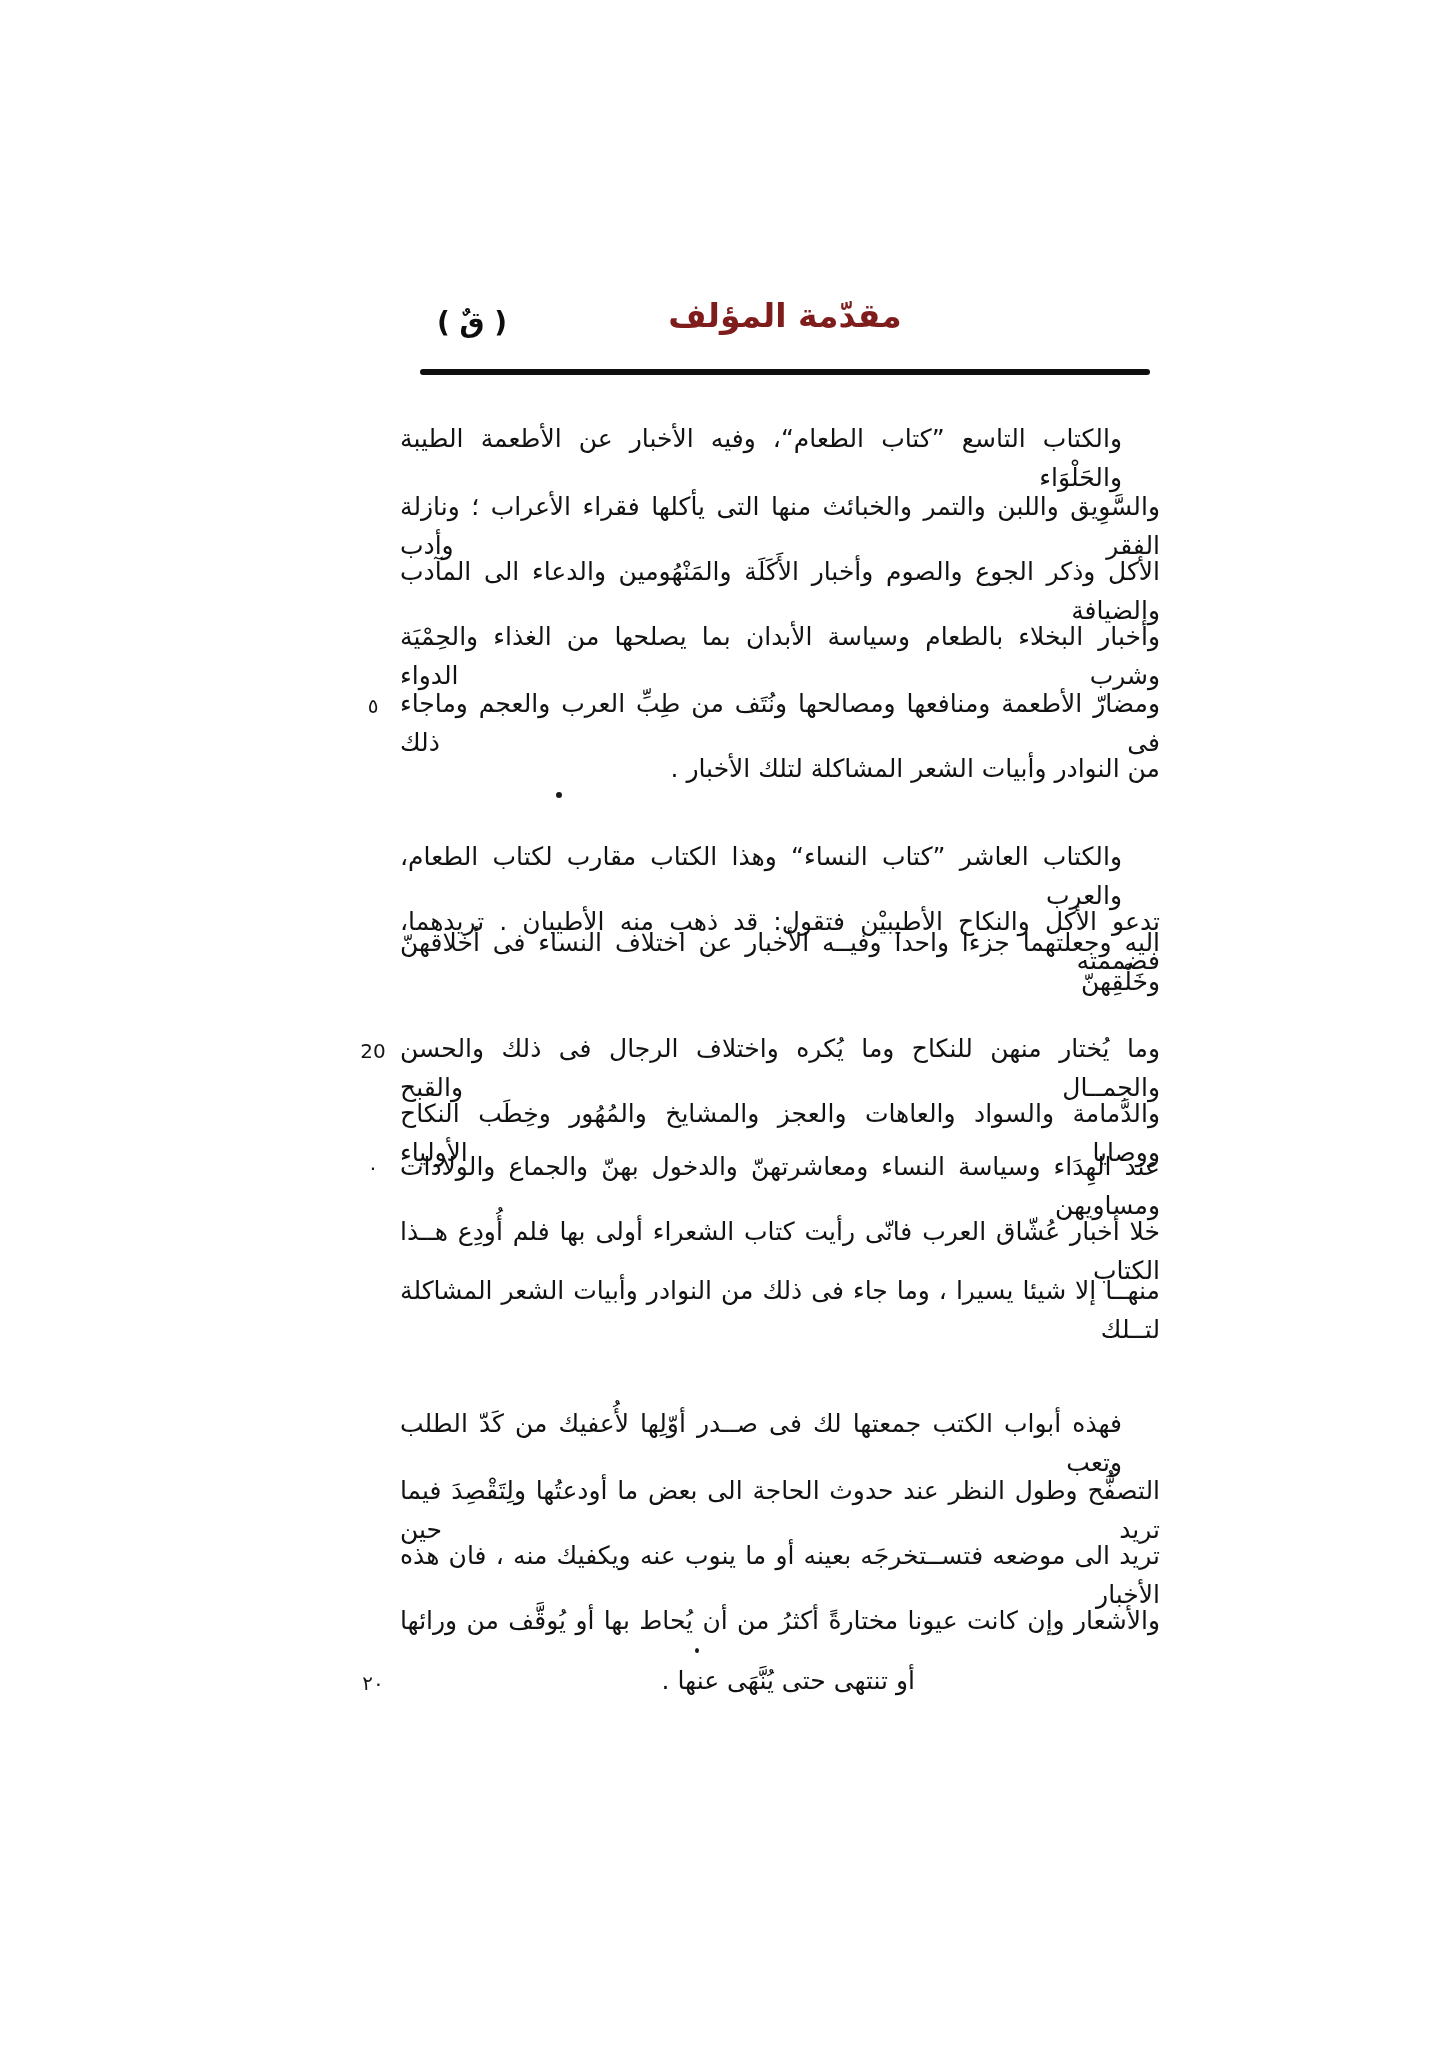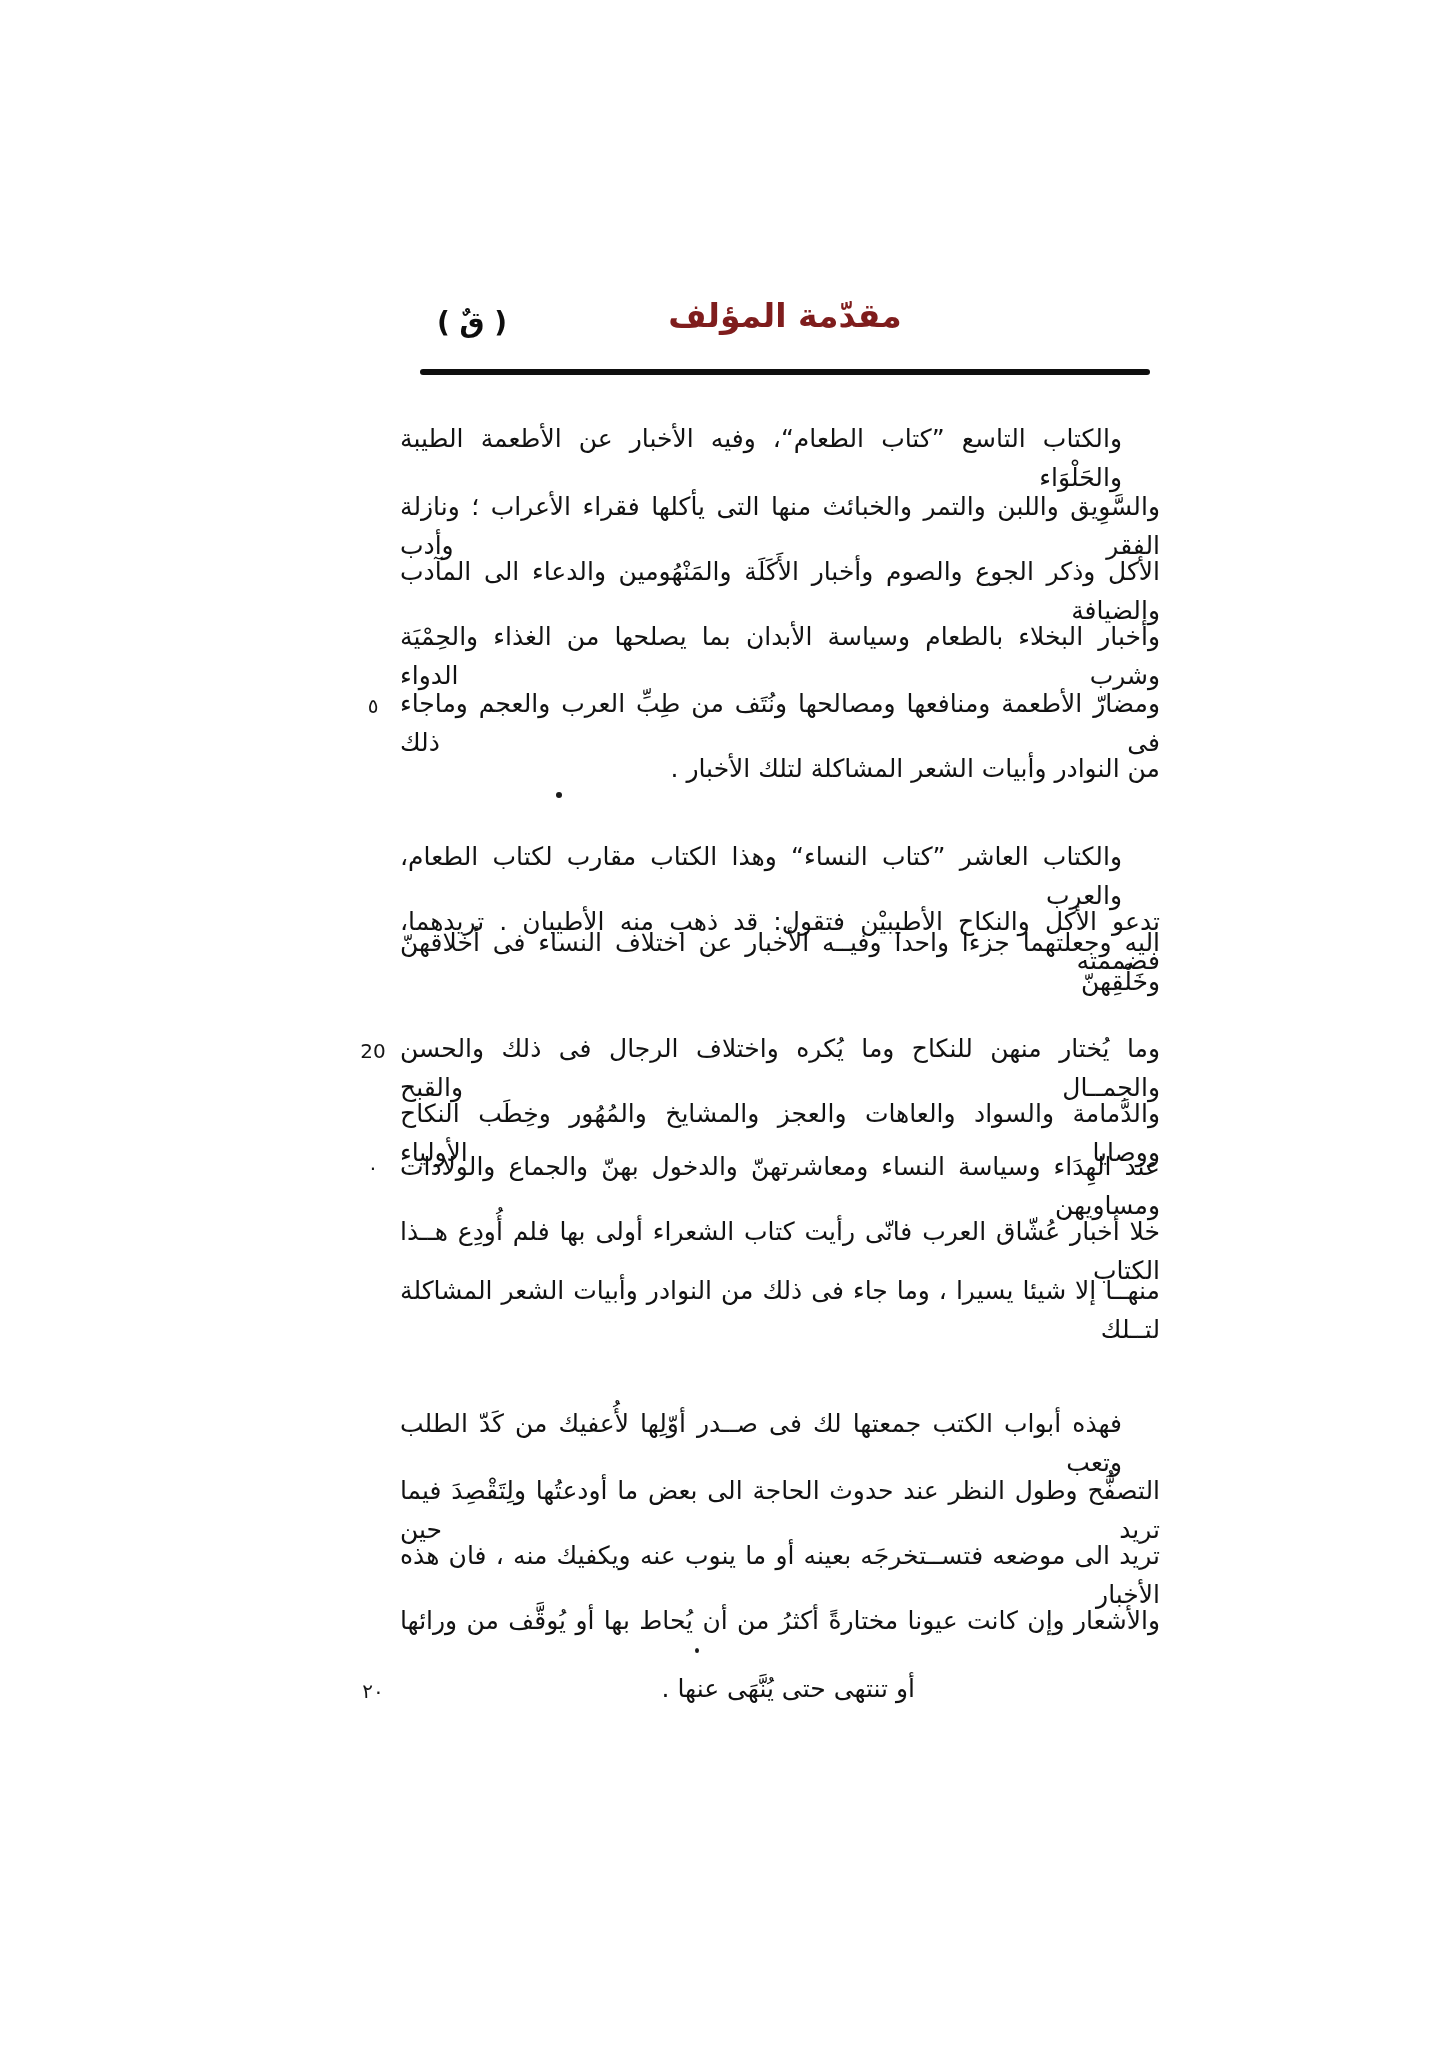--- a/index.html
+++ b/index.html
@@ -31,21 +31,21 @@
   .line{
     position:absolute; left:400px; width:760px;
     direction:rtl;
     font-size:25px; line-height:1.55;
     text-align:justify; text-align-last:justify;
     box-sizing:border-box;
     color:#121212;
   }
   .line.indent{ padding-right:38px; }
   .line.end{ text-align-last:right; }
-  .line.short-right{ padding-right:245px;margin-top:8px; }
+  .line.short-right{ padding-right:245px; }
   .margin-num{
     position:absolute; left:-48px; top:6px; width:42px;
     font-size:20px; text-align:center; direction:rtl;
     color:#151515; text-align-last:center;
   }
   .ink-dot{
     position:absolute; background:#1a1a1a; border-radius:50%;
   }
   .ink-dot.d1{ left:556px; top:792px; width:6px; height:6px; }
   .ink-dot.d2{ left:695px; top:1648px; width:4px; height:5px; }

